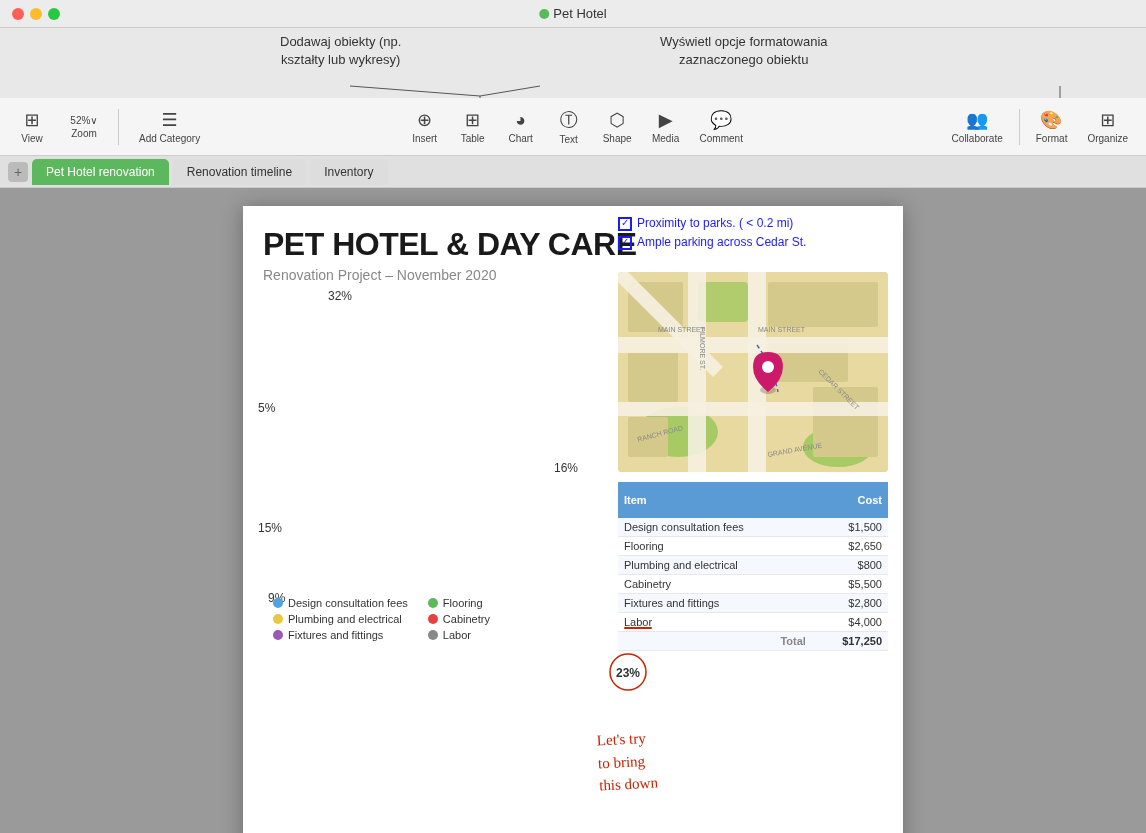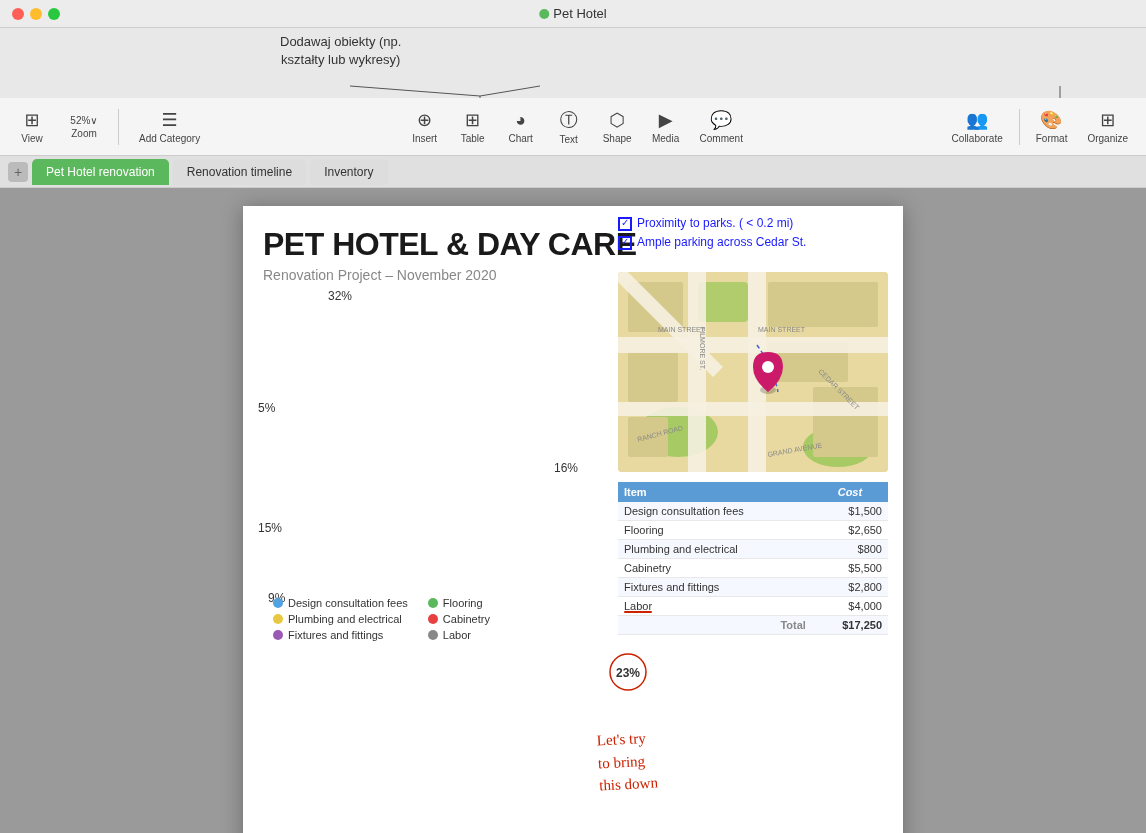--- a/index.html
+++ b/index.html
@@ -153,24 +153,24 @@
 
     
     .budget-table {
       width: 270px;
       border-collapse: collapse;
       font-size: 11px;
     }
     .budget-table th {
       background: #5b9bd5;
       color: #fff;
-      padding: 4px 6px;
+      padding: 12px 6px;
       text-align: left;
     }
-    .budget-table th:last-child { text-align: center; font-style: italic; }
+    .budget-table th:last-child { text-align: right; }
     .budget-table td {
       padding: 3px 6px;
       border-bottom: 1px solid #e8e8e8;
       color: #333;
     }
     .budget-table td:last-child { text-align: right; }
     .budget-table tr:nth-child(odd) td { background: #f5f8ff; }
     .budget-table tr:nth-child(even) td { background: #fff; }
     .budget-table .total-row td {
       font-weight: 700;
@@ -191,20 +191,24 @@
     <div class="title-dot"></div>
     <span>Pet Hotel</span>
   </div>
 </div>
 
 <div style="position:relative; background:#e8e8e8; height:70px;">
   <div style="position:absolute; top:5px; left:280px; text-align:center; font-size:13px; color:#333; line-height:1.4;">
     <span style="white-space:pre-line;">Dodawaj obiekty (np.
 kształty lub wykresy)</span>
   </div>
+  <div style="position:absolute; top:5px; left:660px; text-align:center; font-size:13px; color:#333; line-height:1.4;">
+    <span style="white-space:pre-line;">Wyświetl opcje formatowania
+zaznaczonego obiektu</span>
+  </div>
 
   <svg style="position:absolute;top:0;left:0;width:1146px;height:70px;pointer-events:none;">
 
     <line x1="350" y1="58" x2="480" y2="68" stroke="#555" stroke-width="1"></line>
     <line x1="540" y1="58" x2="480" y2="68" stroke="#555" stroke-width="1"></line>
     <line x1="480" y1="68" x2="480" y2="75" stroke="#555" stroke-width="1"></line>
 
     <line x1="1060" y1="58" x2="1060" y2="75" stroke="#555" stroke-width="1"></line>
   </svg>
 </div>

